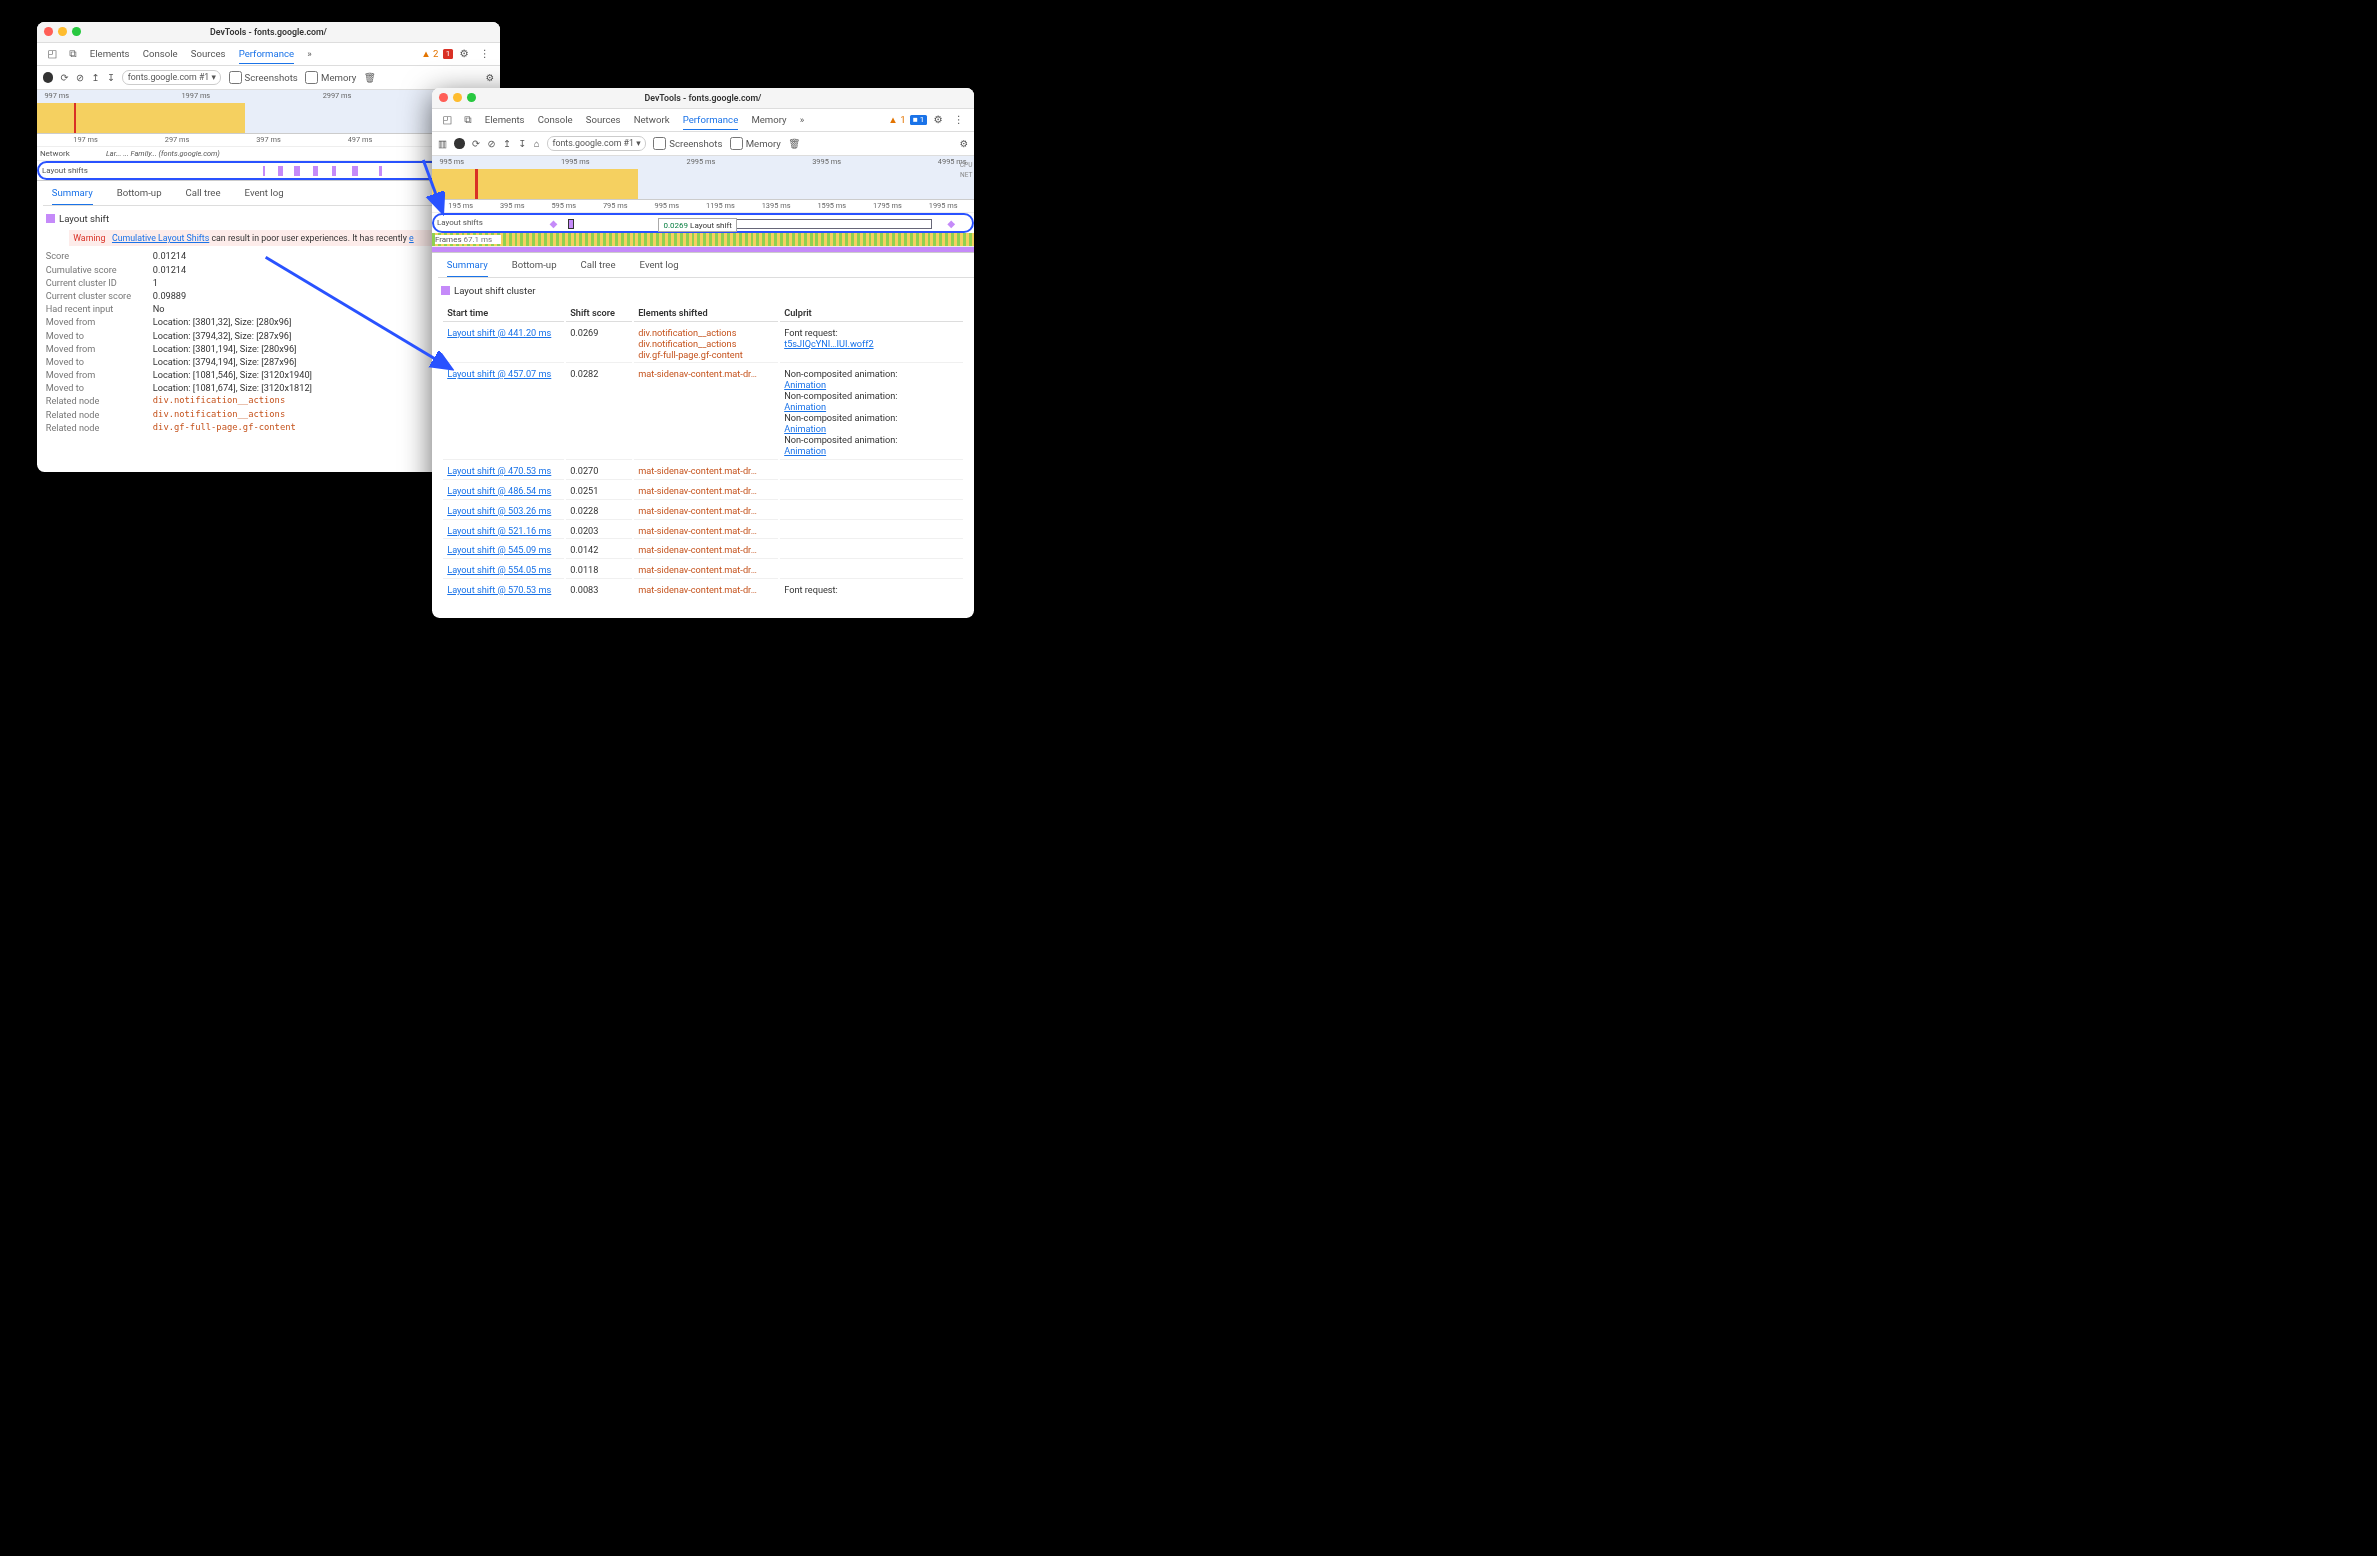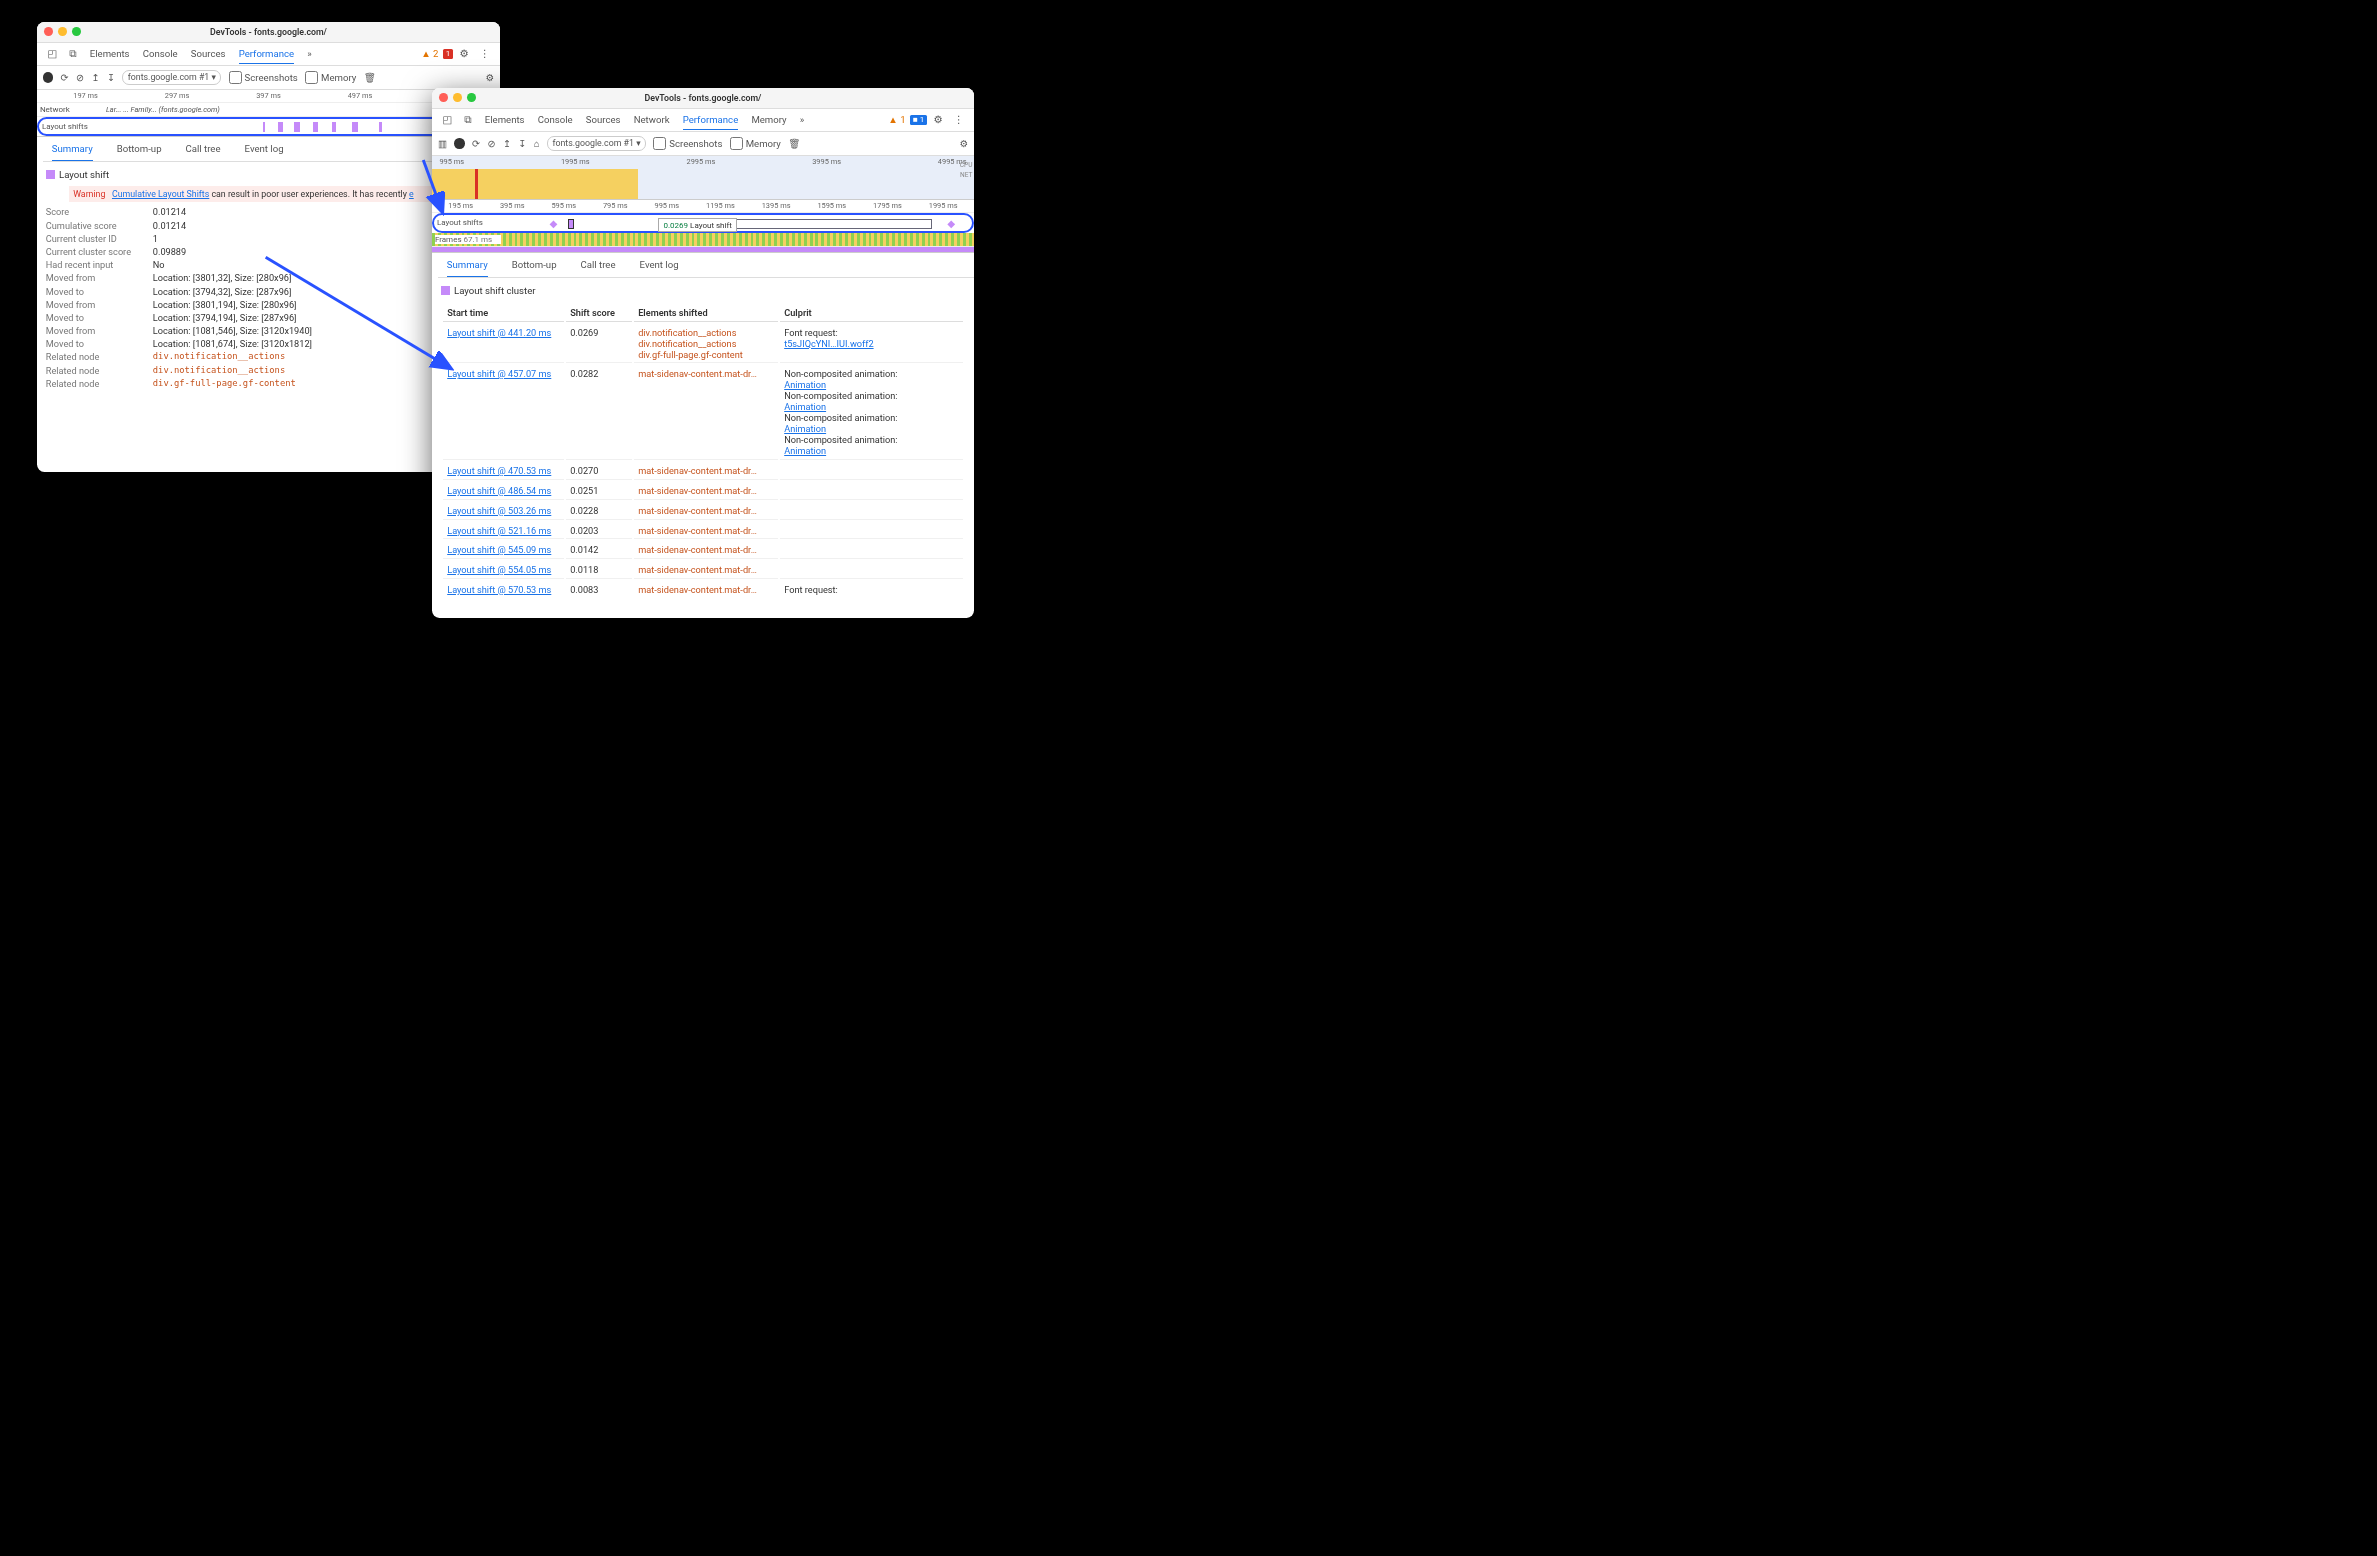--- a/index.html
+++ b/index.html
@@ -121,20 +121,29 @@
         <span>Screenshots</span>
       </label>
     <label class="checkbox">
         <input type="checkbox" style="">
         <span>Memory</span>
       </label>
     <span>🗑</span>
     <div class="spacer"></div>
     <span>⚙</span>
   </div>
+  <div class="timeline">
+    <div class="ticks">
+      <span>997 ms</span>
+      <span>1997 ms</span>
+      <span>2997 ms</span>
+      <span>3997 ms</span>
+    </div>
+    <div class="flame"></div>
+  </div>
   <div class="timeline2">
     <div class="ruler">
       <span>197 ms</span>
       <span>297 ms</span>
       <span>397 ms</span>
       <span>497 ms</span>
       <span>597 ms</span>
     </div>
     <div class="track">
       <span class="track-label">Network</span>

